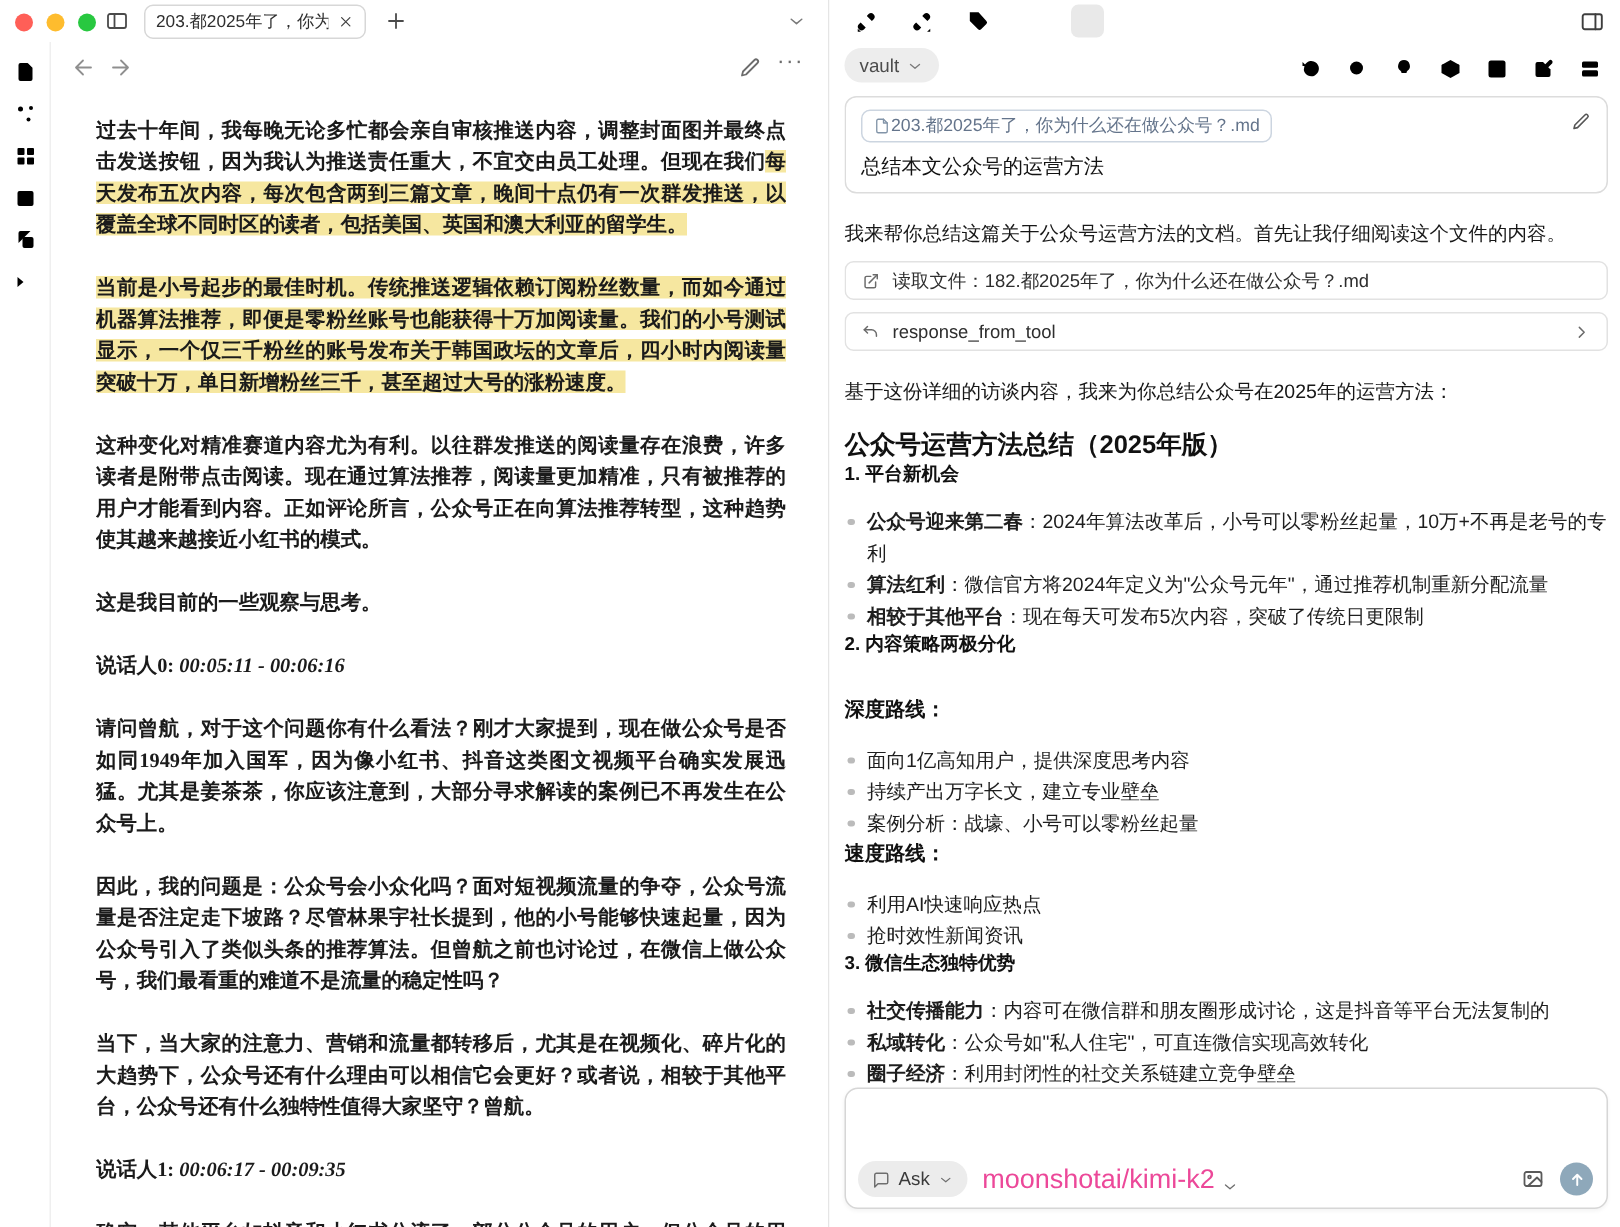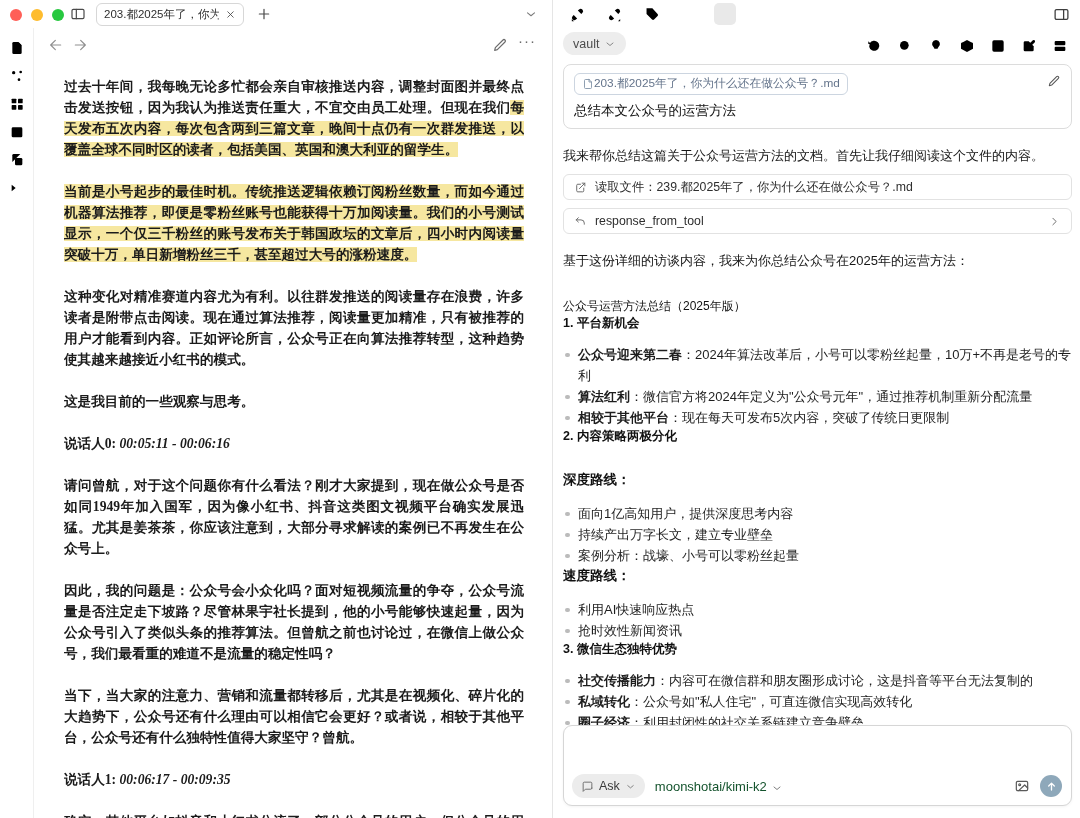--- a/index.html
+++ b/index.html
@@ -64,38 +64,38 @@
   .chip { display:inline-flex; align-items:center; gap:0; border:1px solid #ccd5e0; border-radius:6px;
     padding:2px 7px; font-size:11.8px; color:#64748b; background:#fff; max-width:440px; }
   .chip .icon { color:#8294a8; }
   .msg-edit { position:absolute; top:9px; right:10px; color:#555; }
   .msg-text { font-size:13.5px; color:#121212; margin-top:7px; }
   .a-text { font-size:13px; line-height:20px; color:#171717; margin-top:17px; }
   .tool-row { border:1px solid #e2e2e2; border-radius:6px; height:26px; display:flex; align-items:center;
     gap:8px; padding:0 10px; font-size:12.3px; color:#2e2e2e; margin-top:8px; }
   .tool-row .icon { color:#6b6b6b; }
   .tool-chev { margin-left:auto; color:#9a9a9a; }
-  .h-sub { font-size:12px; font-weight:400; color:#111; margin-top:27px; }
+  .h-sub { font-size:17px; font-weight:700; color:#111; margin-top:14px; }
   .h-num { font-size:12.5px; font-weight:700; color:#111; }
   .b-label { font-size:13.5px; font-weight:700; color:#111; margin-top:26px; }
   .b-label.tight { margin-top:1px; }
   ul.bullets { list-style:none; margin-top:12px; }
   ul.bullets.tight { margin-top:14px; }
   ul.bullets li { position:relative; padding-left:15px; font-size:13px; line-height:21px; color:#1e1e1e; }
   ul.bullets li::before { content:''; position:absolute; left:2px; top:8.5px; width:4.5px; height:4.5px;
     border-radius:50%; background:#bbb; }
   ul.bullets .lead { font-weight:700; }
 
   .composer { position:absolute; left:10px; right:8px; bottom:12px; height:81px; background:#fff;
     border:1px solid #d6d6d6; border-radius:9px; box-shadow:0 1px 3px rgba(0,0,0,.05); }
   .composer-bar { position:absolute; left:8px; right:9px; bottom:7px; display:flex; align-items:center; gap:10px; }
   .ask-pill { display:flex; align-items:center; gap:5px; background:#ececec; border-radius:13px;
     height:24px; padding:0 9px; font-size:12.5px; color:#3a3a3a; }
   .ask-pill .icon, .model .icon { color:#6f6f6f; }
-  .model { display:flex; align-items:flex-end; gap:4px; font-size:13px; color:#14532d; }
+  .model { display:flex; align-items:flex-end; gap:4px; font-size:18px; color:#ec4899; }
   .img-btn { margin-left:auto; color:#5a5a5a; }
   .send-btn { width:22px; height:22px; border-radius:50%; display:flex; align-items:center; justify-content:center; color:#fff; }
 </style>
 </head>
 <body>
 
 <div class="app">
 
   <div class="titlebar">
     <div class="traffic">
@@ -342,21 +342,21 @@
         </div>
         <div class="a-text">我来帮你总结这篇关于公众号运营方法的文档。首先让我仔细阅读这个文件的内容。</div>
         <div class="tool-row">
           <span class="icon">
             <svg width="13" height="13" viewBox="0 0 24 24">
               <path d="M15 4h5v5"></path>
               <path d="M10 14L20 4"></path>
               <path d="M18 13v5a2 2 0 0 1-2 2H7a2 2 0 0 1-2-2V8a2 2 0 0 1 2-2h5"></path>
             </svg>
           </span>
-          <span>读取文件：239.都2025年了，你为什么还在做公众号？.md</span>
+          <span>读取文件：182.都2025年了，你为什么还在做公众号？.md</span>
         </div>
         <div class="tool-row">
           <span class="icon">
             <svg width="13" height="13" viewBox="0 0 24 24">
               <path d="M8 13L4 9l4-4"></path>
               <path d="M4 9h9a6 6 0 0 1 6 6v2"></path>
             </svg>
           </span>
           <span>response_from_tool</span>
           <span class="icon tool-chev">

